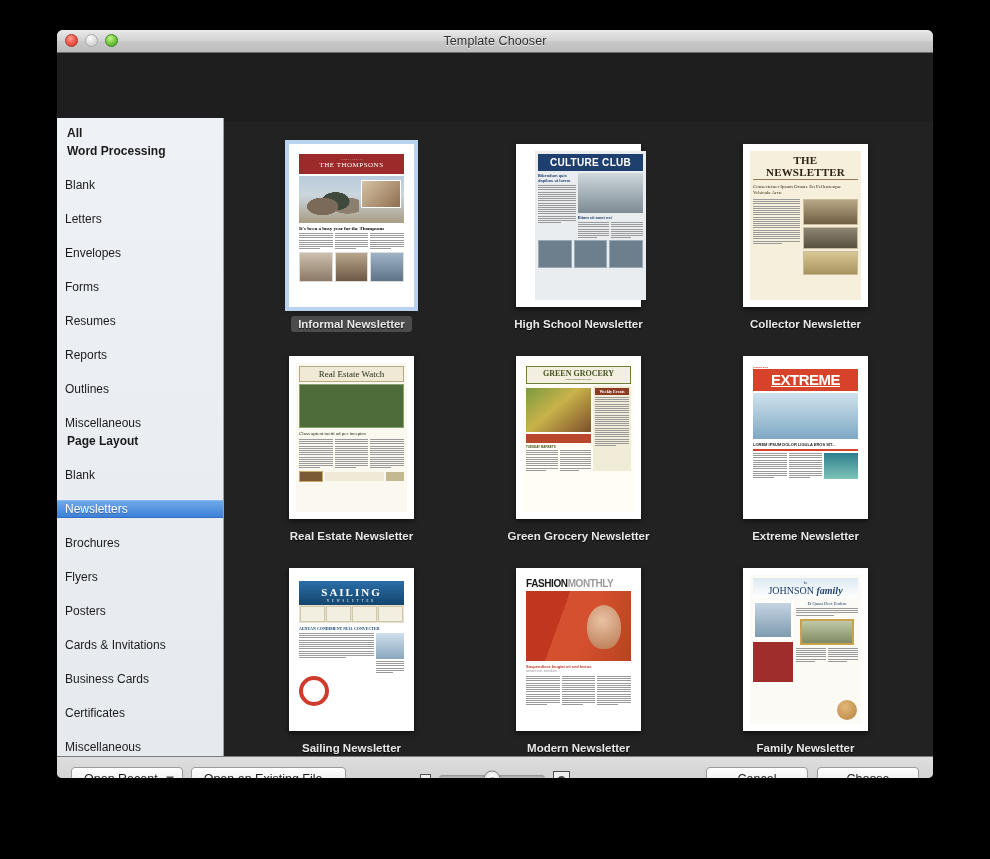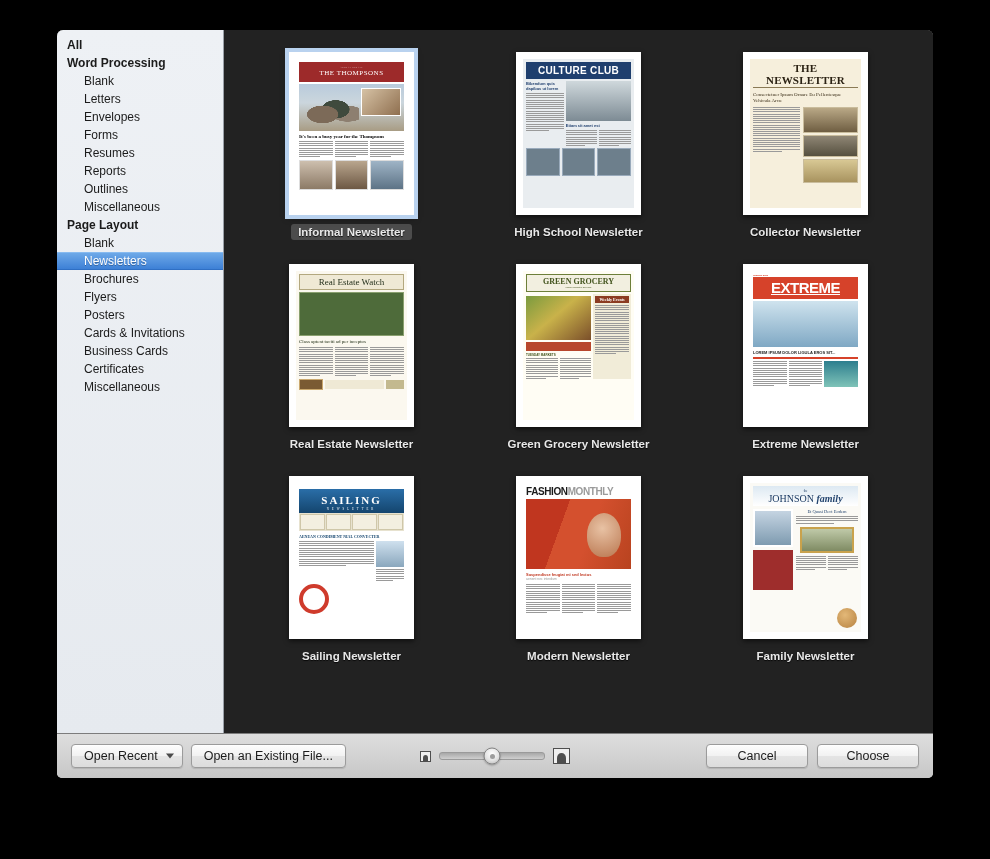--- a/index.html
+++ b/index.html
@@ -52,20 +52,21 @@
   }
   .dot.max {
     background: radial-gradient(circle at 38% 30%, #c8f08b 0%, #72c93f 52%, #3e9421 100%);
     border: 1px solid #3e8722;
   }
   
   .win-body {
     display: flex;
     height: 703px;
     background: #1e1e1e;
+    align-items: flex-end;
   }
   .sidebar {
     width: 167px;
     background: linear-gradient(to bottom, #eef1f5 0%, #e6eaef 100%);
     border-right: 1px solid #9aa0a8;
     padding-top: 6px;
     box-sizing: border-box;
     overflow: hidden;
   }
   .side-item {
@@ -74,21 +75,22 @@
     font-size: 12px;
     color: #1b1b1b;
     padding-left: 10px;
     white-space: nowrap;
   }
   .side-item.group {
     font-weight: bold;
     padding-left: 10px;
   }
   .side-item.child {
-    padding-left: 27px;
+    padding-left: 8px;
+    margin-top: 16px;
   }
   .side-item.selected {
     background: linear-gradient(to bottom, #6ea9e8 0%, #3d80d6 100%);
     color: #fff;
     text-shadow: 0 1px 0 rgba(0,0,0,0.28);
     border-top: 1px solid #87baf0;
     border-bottom: 1px solid #2f6fc4;
     height: 16px;
   }
   
@@ -154,21 +156,21 @@
   .t-informal .photo .ppl { position:absolute; bottom:3px; left:8px; width:52px; height:34px;
      background: radial-gradient(ellipse at 30% 60%, #7c6a58 0 30%, transparent 31%),
                  radial-gradient(ellipse at 55% 45%, #3f4a3d 0 34%, transparent 35%),
                  radial-gradient(ellipse at 78% 58%, #8d7f70 0 28%, transparent 29%); }
   .t-informal .photo .inset { position:absolute; right:3px; top:4px; width:38px; height:26px;
      background: linear-gradient(135deg,#d6c2a5,#8f6f4f); border:1px solid #fff; }
   .t-informal .head2 { font-size:5px; font-weight:bold; margin:3px 0 2px; font-family:"Liberation Serif", serif;}
   .t-informal .strip { display:flex; gap:2px; margin-top:3px; }
   .t-informal .strip div { flex:1; height:28px; border:1px solid #ddd;}
   
-  .t-culture { background:#e9edf0; padding:3px; box-sizing:border-box; }
+  .t-culture { background:#e9edf0; padding:3px; box-sizing:border-box;margin-left:12px; }
   .t-culture .band { background:#1f3f6e; color:#fff; font-size:10px; font-weight:bold; text-align:center;
      padding:3px 0; letter-spacing:.3px; font-family:"Liberation Sans", sans-serif; }
   .t-culture .photo { height:40px; background:linear-gradient(to bottom,#cfd8dc,#7d8b94); }
   .t-culture .strip { display:flex; gap:2px; margin-top:2px;}
   .t-culture .strip div { flex:1; height:26px; background:#6d7f8c; border:1px solid #9ab;}
   
   .t-collector { background:#f6efdc; padding:3px; box-sizing:border-box; }
   .t-collector .band { font-family:"Liberation Serif", serif; font-size:11px; font-weight:bold;
      text-align:center; color:#2b2214; letter-spacing:.2px; border-bottom:1px solid #8a7a55; padding-bottom:1px;}
   
@@ -272,20 +274,28 @@
     width:5px; height:5px; border-radius:50%; background:#9d9d9d;
   }
   .right-btns { margin-left: auto; display: flex; gap: 9px; }
 </style>
 </head>
 <body>
 
 <div class="desktop">
   <div class="window">
 
+    <div class="titlebar">
+      <div class="traffic">
+        <div class="dot close"></div>
+        <div class="dot min"></div>
+        <div class="dot max"></div>
+      </div>
+      <div class="title-text">Template Chooser</div>
+    </div>
 
     <div class="win-body">
 
       <div class="sidebar">
         <div class="side-item group">
             <span>All</span>
           </div>
         <div class="side-item group">
             <span>Word Processing</span>
           </div>

